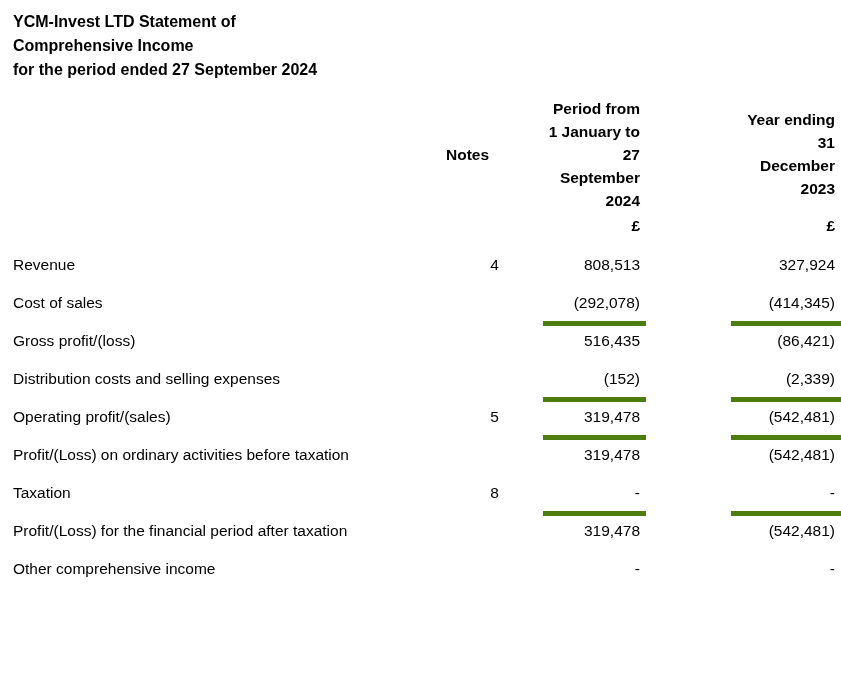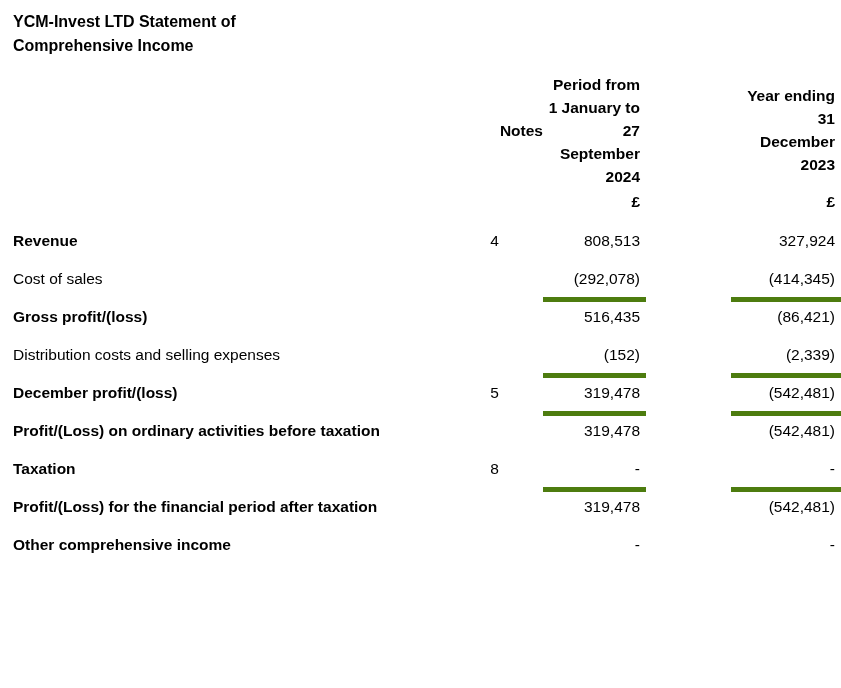--- a/index.html
+++ b/index.html
@@ -26,47 +26,48 @@
 
   
   tr.head-row td {
     height: 116px;
     vertical-align: middle;
     font-weight: bold;
     font-size: 15.5px;
     line-height: 23px;
   }
   .hdr-amt { text-align: right; padding-right: 6px; white-space: pre-line; }
-  .hdr-notes { text-align: right; padding-left: 26px; }
+  .hdr-notes { text-align: left; padding-left: 26px; }
 
   
   tr.pound-row td { height: 26px; font-weight: bold; font-size: 15.5px; padding-bottom: 3px; }
 
   
   tr.stmt-row td { height: 38px; font-size: 15.5px; padding-bottom: 2px; }
   tr.stmt-row .c-label { line-height: 19px; padding-right: 6px; }
-  tr.stmt-row.bold .c-label { font-weight: bold; }
+  tr.stmt-row.bold .c-label { font-weight: normal; }
   .c-notes { text-align: center; padding-left: 26px; }
   .amt { text-align: right; padding-right: 6px; line-height: 19px; }
   tr.rule-top .amt { border-top: 5px solid #4d7c0f; padding-top: 5px; }
   tr.rule-double .amt { border-bottom: 1px solid #000000; padding-bottom: 1px; position: relative; }
   tr.rule-double .amt::after {
     content: ""; position: absolute; left: 0; right: 0; bottom: -6px;
     height: 1px; background: #000000;
   }
   tr.spacer-row td { height: 24px; }
 </style>
 </head>
 <body>
 
 <div class="page">
 
   <div class="doc-title">
     <div>YCM-Invest LTD Statement of</div>
     <div>Comprehensive Income</div>
+    <div>for the period ended 27 September 2024</div>
   </div>
 
   <table class="statement">
     <colgroup>
       <col style="width:407px">
         <col style="width:123px">
         <col style="width:103px">
         <col style="width:85px">
         <col style="width:110px">
     </colgroup>
@@ -131,21 +132,21 @@
     <td class="c-notes"><span></span></td>
     <td class="c-amt">
             <div class="amt">(152)</div>
           </td>
     <td class="c-gap"></td>
     <td class="c-amt">
             <div class="amt">(2,339)</div>
           </td>
   </tr>
         <tr class="stmt-row bold rule-top">
-    <td class="c-label"><span>December profit/(loss)</span></td>
+    <td class="c-label"><span>Operating profit/(sales)</span></td>
     <td class="c-notes"><span>5</span></td>
     <td class="c-amt">
             <div class="amt">319,478</div>
           </td>
     <td class="c-gap"></td>
     <td class="c-amt">
             <div class="amt">(542,481)</div>
           </td>
   </tr>
         <tr class="stmt-row bold rule-top">

